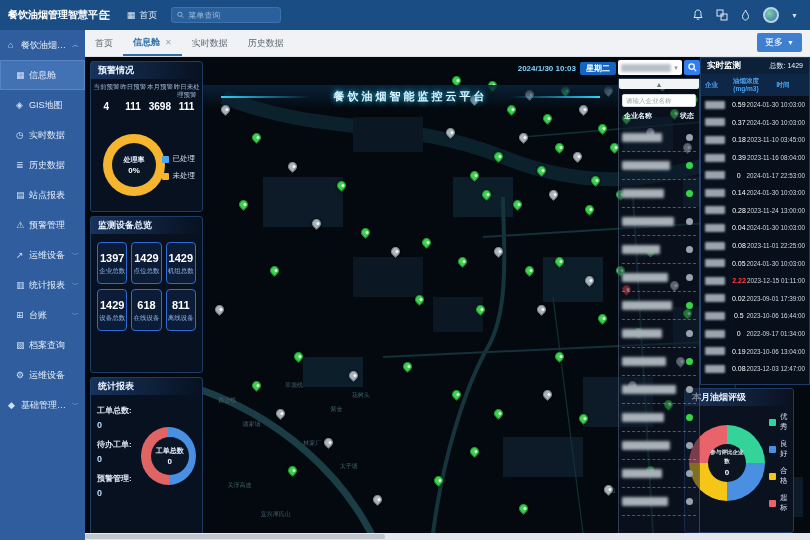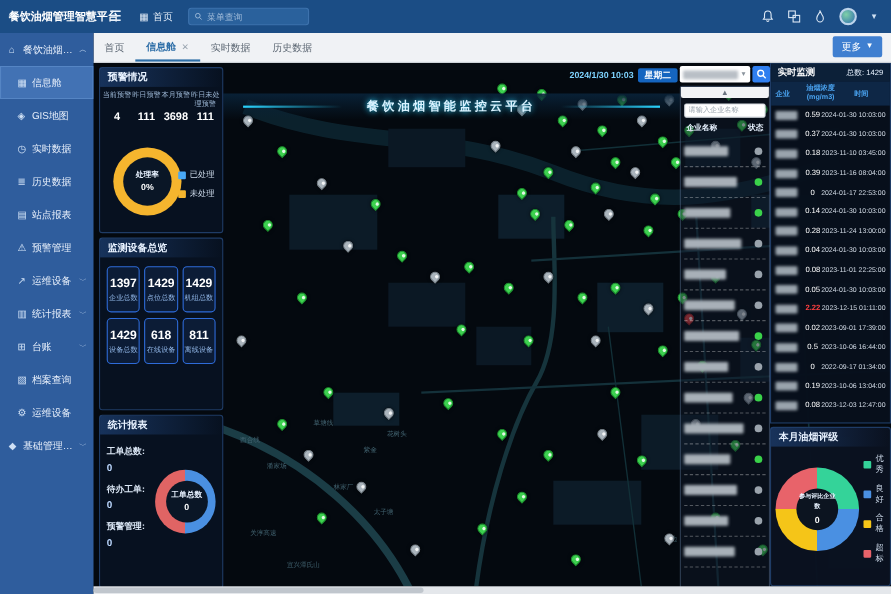--- a/index.html
+++ b/index.html
@@ -131,21 +131,21 @@
     font-size:6.5px; font-weight:bold; }
   #monitor-head .c1 { width:26px; }
   #monitor-head .c2 { width:30px; text-align:center; line-height:8px; }
   #monitor-head .c3 { flex:1; text-align:center; }
   .mon-row { display:flex; align-items:center; height:17.6px; padding:0 4px; cursor:pointer; }
   .mon-row .blur-name { width:20px; height:8px; background:#9aa4ad; filter:blur(1.3px); border-radius:1px; flex:0 0 20px; margin-right:6px; }
   .mon-row .val { width:24px; font-size:7px; color:#fff; text-align:center; }
   .mon-row .val.alert { color:#ff4040; font-weight:bold; }
   .mon-row .time { flex:1; font-size:6.3px; color:#cfd8e3; text-align:right; white-space:nowrap; }
 
-  #rating-panel { right:0; top:331px; width:110px; height:145px; background:rgba(10,18,32,.96); }
+  #rating-panel { right:16px; top:331px; width:110px; height:145px; background:rgba(10,18,32,.96); }
   #rating-body { display:flex; align-items:center; padding:6px 4px; gap:4px; }
 
   
   #hscroll { position:absolute; left:85px; bottom:0; width:725px; height:7px; background:#e4e7eb; z-index:21; }
   #hscroll .thumb { position:absolute; left:0; top:1px; height:5px; width:300px; background:#c0c6cd; border-radius:3px; cursor:pointer; }
 </style>
 </head>
 <body>
 
 <div id="header">

